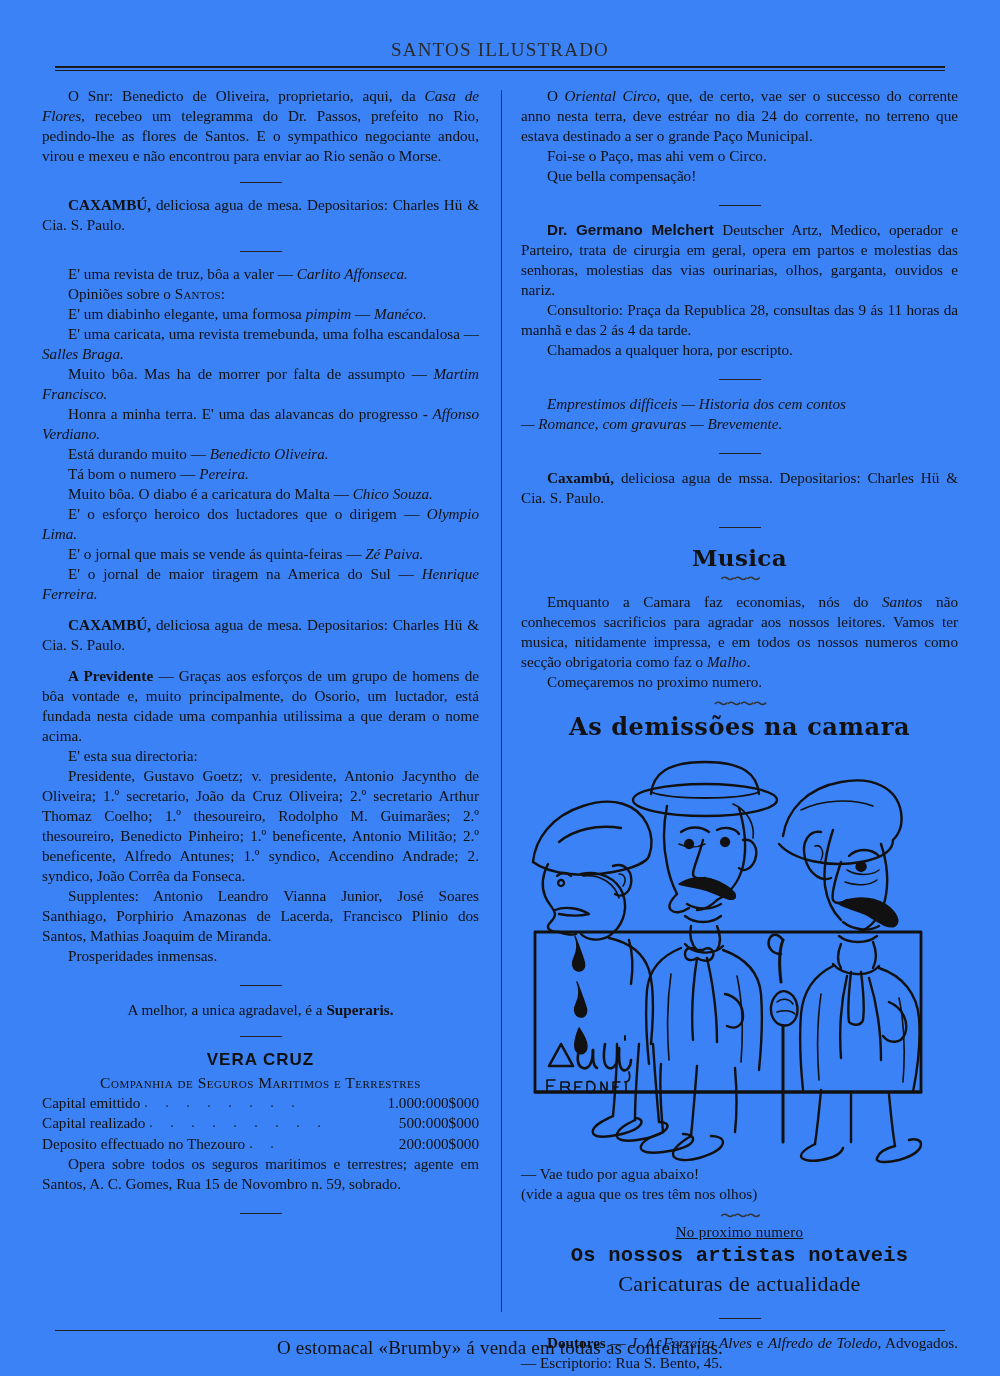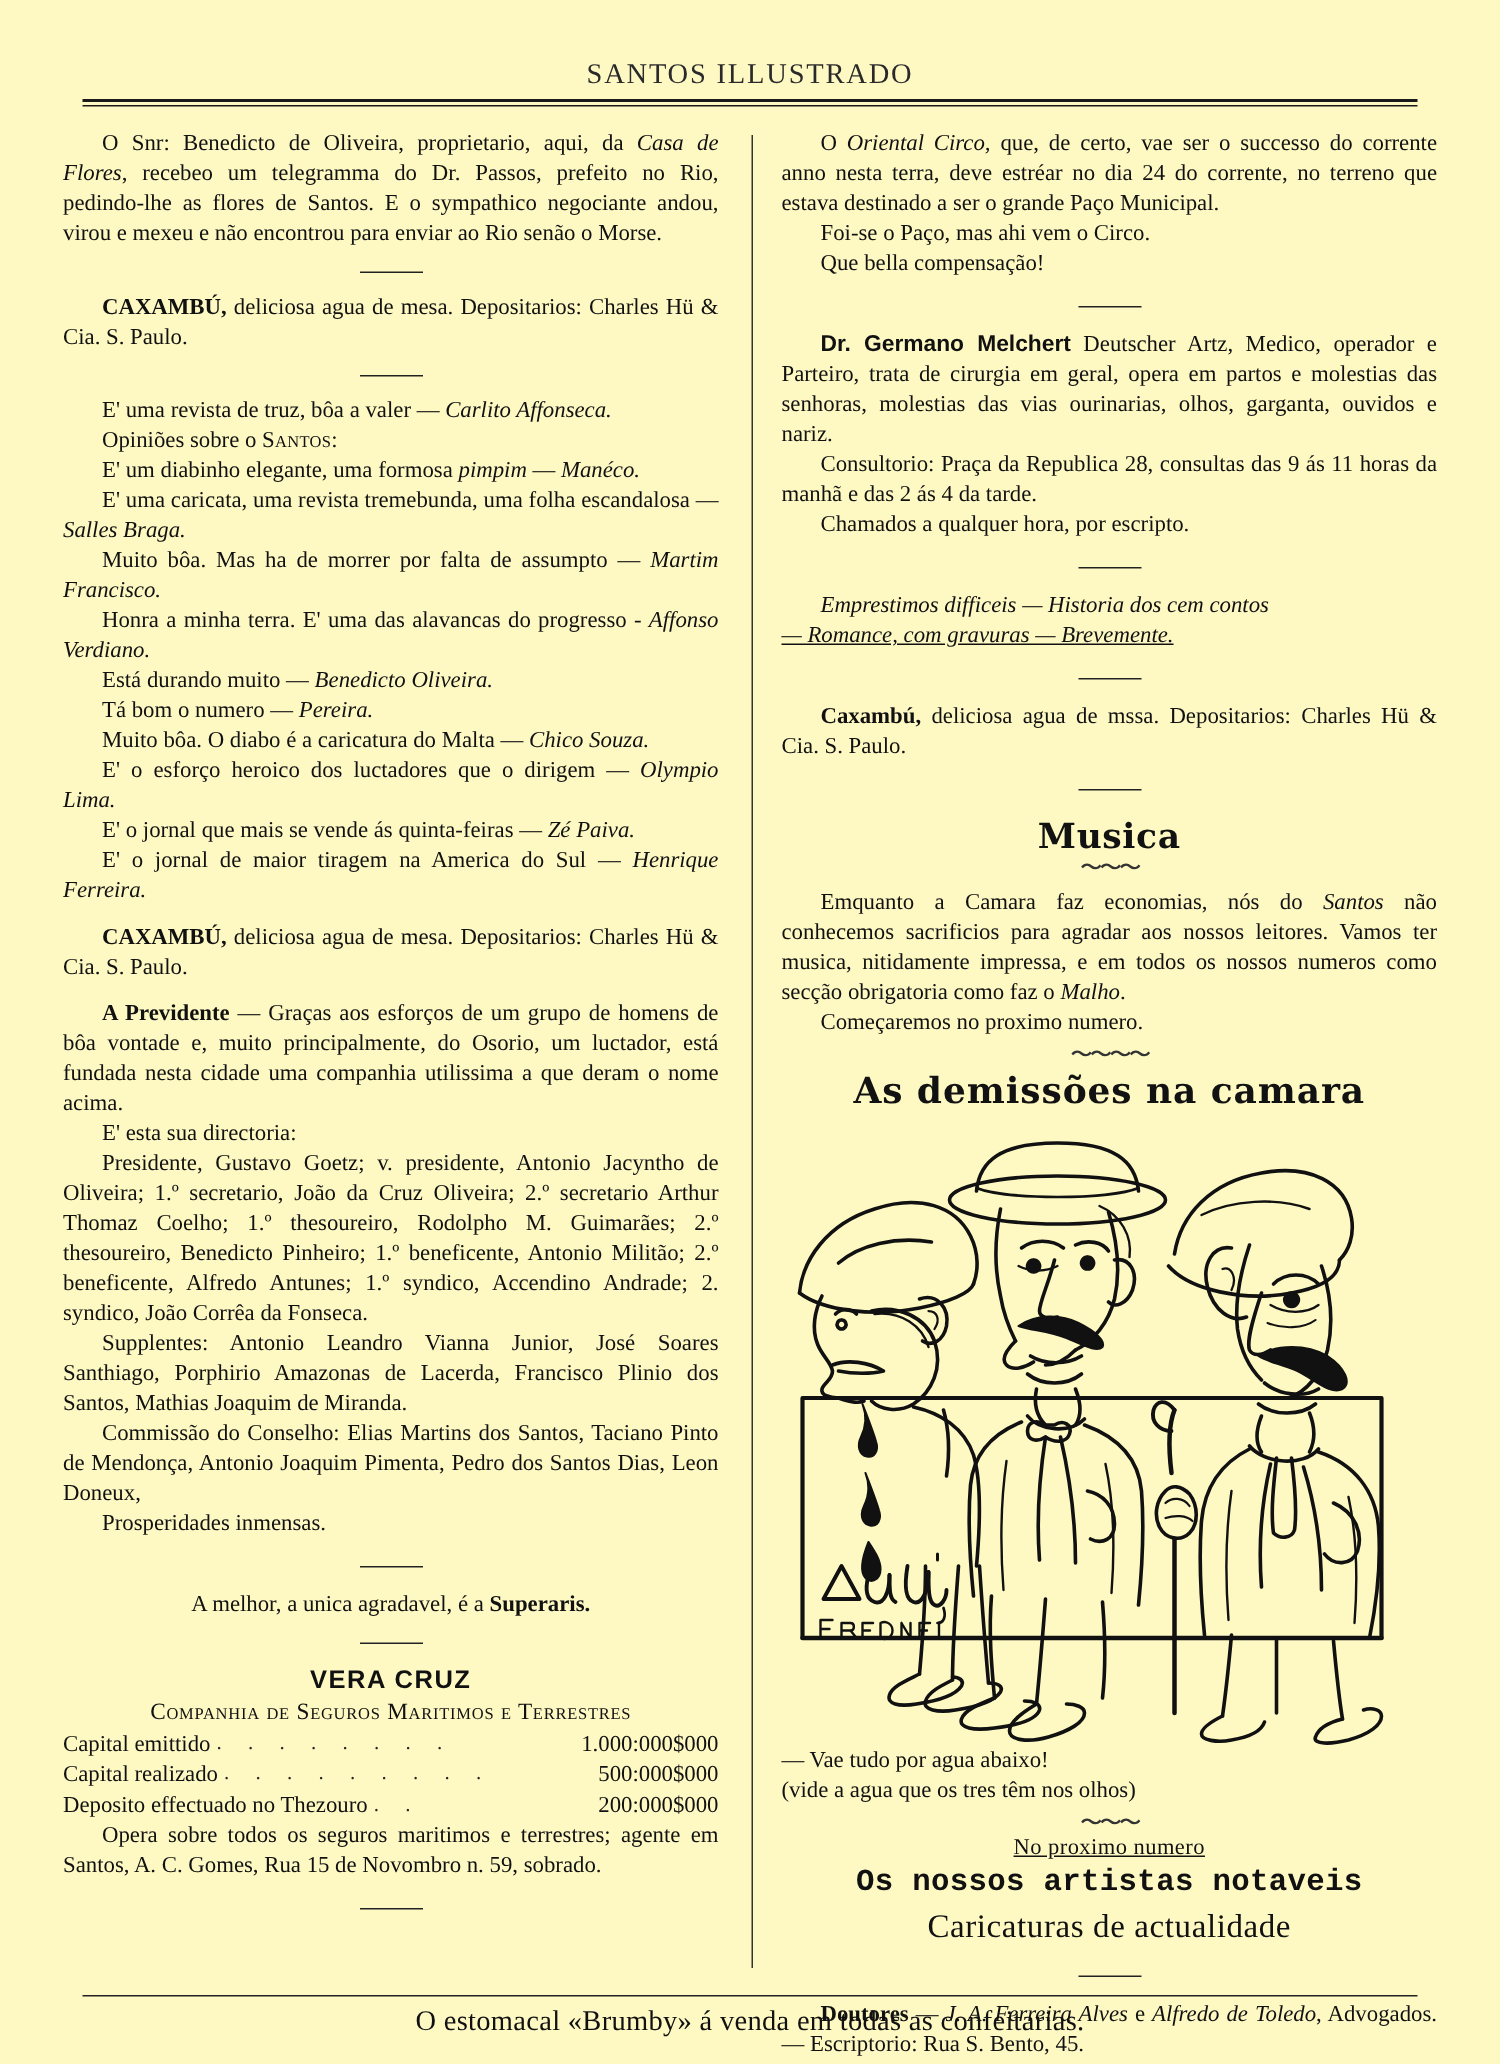--- a/index.html
+++ b/index.html
@@ -8,21 +8,21 @@
     background: #ffffff;
   }
   body {
     font-family: "Liberation Serif", "DejaVu Serif", serif;
     color: #111111;
   }
   #page {
     position: relative;
     width: 1000px;
     height: 1376px;
-    background: #fef9c3;
+    background: #3b82f6;
     overflow: hidden;
     box-sizing: border-box;
   }
 
   
   .masthead {
     position: absolute;
     left: 0; right: 0; top: 40px;
     text-align: center;
   }
@@ -64,21 +64,21 @@
     position: absolute;
     left: 459px;
     top: 4px;
     width: 0;
     height: 1222px;
     border-left: 1px solid #333;
   }
 
   p { margin: 0; }
   .p { margin: 0; text-indent: 26px; }
-  .p-noind { margin: 0; text-indent: 0; text-decoration: underline; }
+  .p-noind { margin: 0; text-indent: 0; }
 
   em, .it { font-style: italic; }
   .bold { font-weight: bold; }
   .sc {
     font-variant: small-caps;
     letter-spacing: .2px;
   }
 
   
   .sep {
@@ -253,21 +253,20 @@
       <div class="gap-m"></div>
 
       <p class="p"><span class="bold">CAXAMBÚ,</span><span> deliciosa agua de mesa. Depositarios: Charles Hü &amp; Cia.  S. Paulo.</span></p>
 
       <div class="gap-m"></div>
 
       <p class="p"><span class="bold">A Previdente</span><span> — Graças aos esforços de um grupo de homens de bôa vontade e, muito principalmente, do Osorio, um luctador, está fundada nesta cidade uma companhia utilissima a que deram o nome acima.</span></p>
       <p class="p">E' esta sua directoria:</p>
       <p class="p">Presidente, Gustavo Goetz; v. presidente, Antonio Jacyntho de Oliveira; 1.º secretario, João da Cruz Oliveira; 2.º secretario Arthur Thomaz Coelho; 1.º thesoureiro, Rodolpho M. Guimarães; 2.º thesoureiro, Benedicto Pinheiro; 1.º beneficente, Antonio Militão; 2.º beneficente, Alfredo Antunes;  1.º syndico, Accendino Andrade; 2. syndico, João Corrêa da Fonseca.</p>
       <p class="p">Supplentes: Antonio Leandro Vianna Junior, José Soares Santhiago, Porphirio Amazonas de Lacerda, Francisco Plinio dos Santos, Mathias Joaquim de Miranda.</p>
-      <p class="p">Commissão do Conselho: Elias Martins dos Santos, Taciano Pinto de Mendonça, Antonio Joaquim Pimenta, Pedro dos Santos Dias, Leon Doneux,</p>
       <p class="p">Prosperidades inmensas.</p>
 
       <div class="sep tall"><i></i></div>
 
       <p class="p" style="text-align:center;text-indent:0"><span>A melhor, a unica agradavel, é a </span><span class="bold">Superaris.</span></p>
 
       <div class="sep"><i></i></div>
 
       <p class="hd-sans-bold">VERA CRUZ</p>
       <p class="hd-smallcaps">Companhia de Seguros Maritimos e Terrestres</p>

